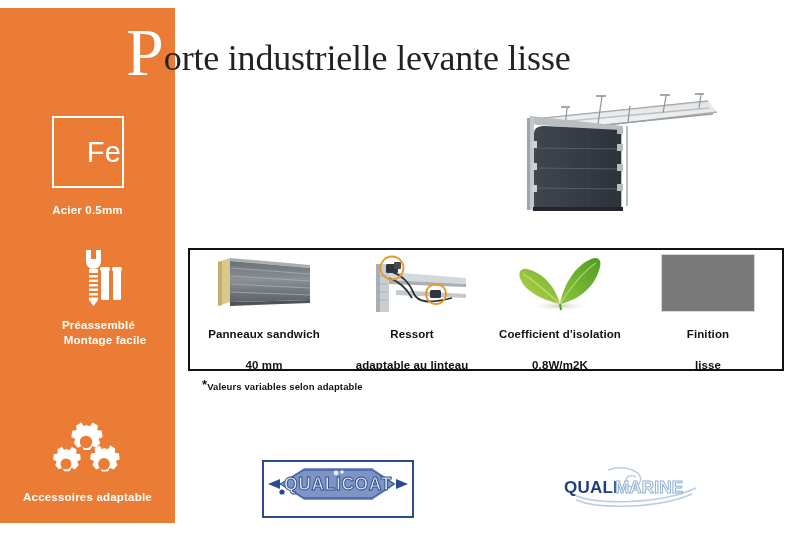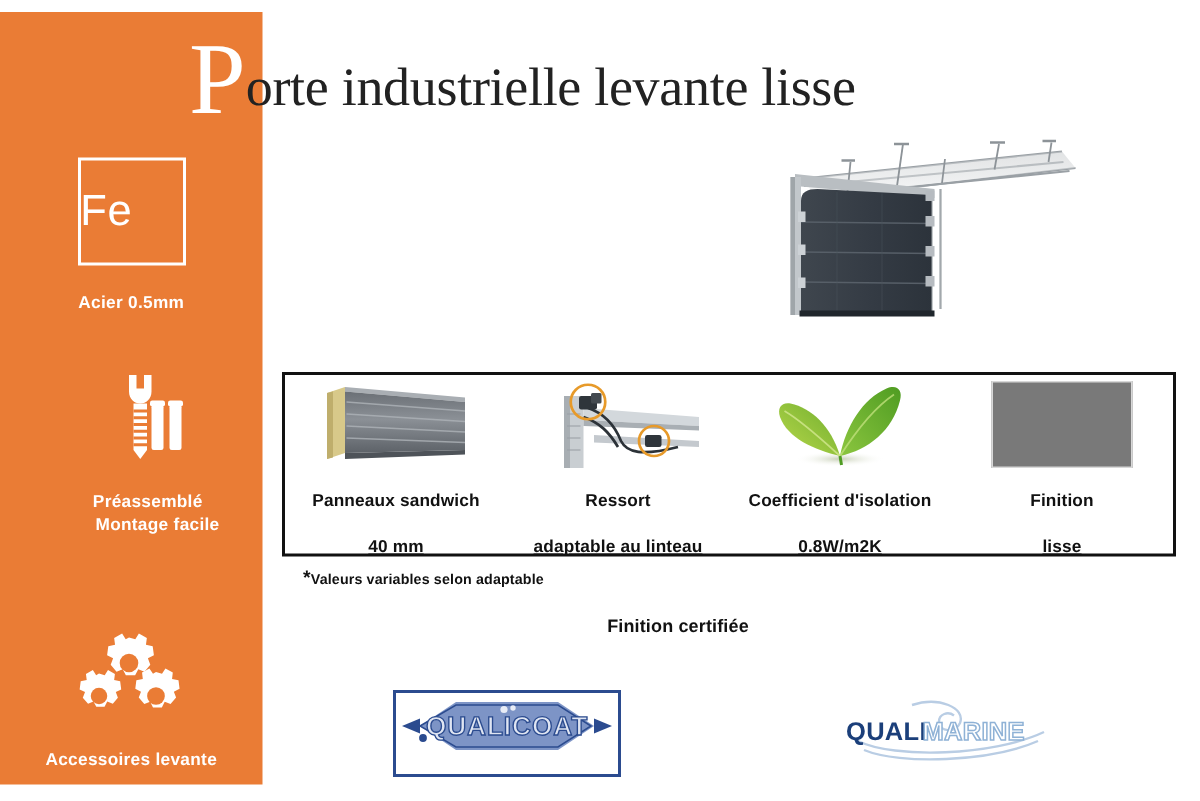--- a/index.html
+++ b/index.html
@@ -13,26 +13,26 @@
   .page{position:absolute;inset:0;width:800px;height:534px;background:#fff;overflow:hidden;}
 
   
   .sidebar{
     position:absolute;left:0;top:8px;width:175px;height:515px;
     background:#ea7c35;
   }
   .side-block{position:absolute;left:0;width:175px;text-align:center;color:#ffffff;}
   .fe-block{top:92px;}
   .fe-square{
-    width:68px;height:68px;margin:5px auto;
+    width:68px;height:68px;margin:16px auto;
     border:2px solid #ffffff;
-    display:flex;align-items:center;justify-content:flex-start;
+    display:flex;align-items:center;justify-content:flex-end;
   }
   .fe-text{font-size:29px;color:#fff;letter-spacing:0.5px;line-height:1;font-weight:400;}
-  .side-cap{font-size:11.5px;color:#fff;margin-top:19px;letter-spacing:.2px;font-weight:600;}
+  .side-cap{font-size:11.5px;color:#fff;margin-top:9px;letter-spacing:.2px;font-weight:600;}
   .side-cap.l2{margin-top:3px;margin-left:13px;}
 
   .tool-block{top:240px;padding-left:11px;}
   .gear-block{top:412px;}
   .side-ico{display:block;margin:0 auto;}
 
   
   .title-wrap{
     position:absolute;left:126px;top:22px;height:64px;
     display:flex;align-items:flex-start;
@@ -163,21 +163,21 @@
 
           <g transform="translate(62,40)">
             <path d="M0,-16 L4,-14.8 L6.3,-18.4 L11.2,-15.6 L10.7,-11.3 L15,-10.5
                      L15.7,-4.8 L11.9,-2.9 L13.4,1 L9.7,5.4 L5.8,3.8 L3.9,7.6
                      L-2,7.6 L-3.9,3.8 L-7.8,5.4 L-11.5,1 L-10,-2.9 L-13.8,-4.8
                      L-13.1,-10.5 L-8.8,-11.3 L-9.3,-15.6 L-4.4,-18.4 L-2,-14.8 Z" transform="translate(0,4)"></path>
             <circle cx="0" cy="4" r="5.9" fill="#ea7c35"></circle>
           </g>
         </g>
       </svg>
-      <div class="side-cap">Accessoires levante</div>
+      <div class="side-cap">Accessoires adaptable</div>
     </div>
   </div>
 
   <div class="title-wrap">
     <span class="title-p">P</span>
     <span class="title-rest">orte industrielle levante lisse</span>
   </div>
 
   <svg class="door-img" viewBox="0 0 240 130">
     <defs>
@@ -366,23 +366,20 @@
       </div>
       <div class="feat-label">Finition</div>
       <div class="feat-value">lisse</div>
     </div>
   </div>
 
   <div class="footnote">
     <span class="star">*</span><span>Valeurs variables selon adaptable</span>
   </div>
 
-  <div class="cert-title">
-    <span>Finition certifiée</span>
-  </div>
 
   <div class="logo-qualicoat">
     <svg width="148" height="44" viewBox="0 0 148 44">
 
       <polygon points="16,22 40,6 108,6 132,22 108,38 40,38" fill="#4b6bb0" opacity="0.72"></polygon>
       <polygon points="16,22 40,8 108,8 130,22 108,36 40,36" fill="none" stroke="#2b4b8f" stroke-width="1"></polygon>
 
       <polygon points="4,22 16,17 16,27" fill="#2b4b8f"></polygon>
       <polygon points="144,22 132,17 132,27" fill="#2b4b8f"></polygon>
 

